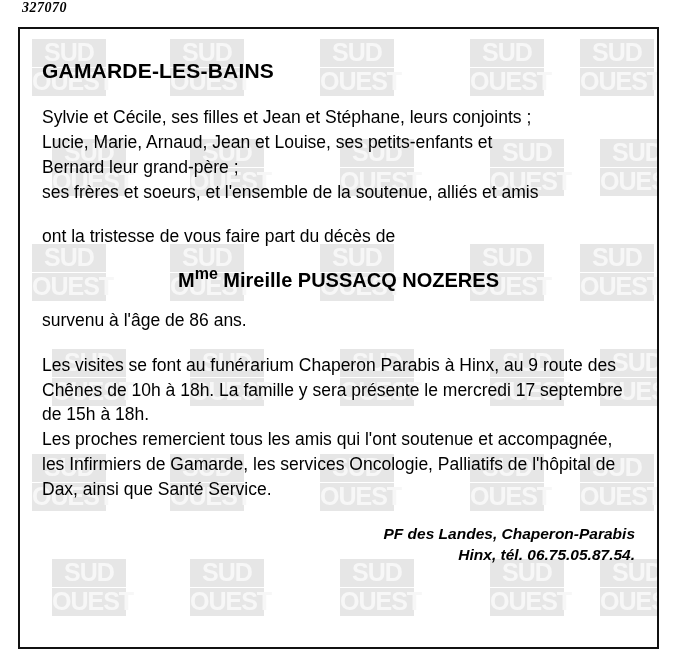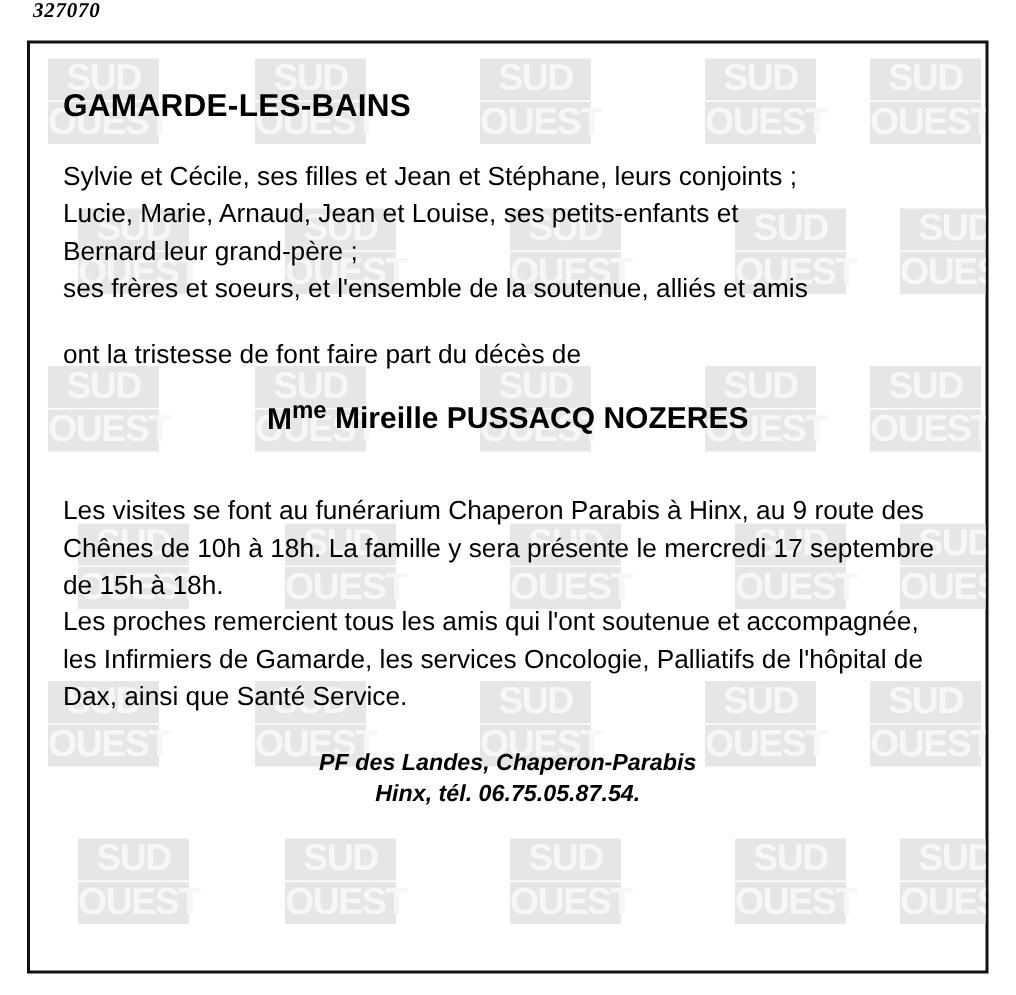--- a/index.html
+++ b/index.html
@@ -99,21 +99,21 @@
     font-weight: bold;
     font-size: 20px;
   }
   .deceased .mme sup {
     font-size: 16px;
     vertical-align: super;
     font-weight: bold;
   }
   .bold { font-weight: bold; }
   .footer {
-    text-align: center;
+    text-align: right;
     font-style: italic;
     font-weight: bold;
     font-size: 15.5px;
     line-height: 1.35;
     margin-top: 22px;
   }
 </style>
 </head>
 <body>
 
@@ -250,31 +250,32 @@
 
       <div class="title">GAMARDE-LES-BAINS</div>
 
       <p class="block">Sylvie et Cécile, ses filles et Jean et Stéphane, leurs conjoints ;</p>
       <p class="block">Lucie, Marie, Arnaud, Jean et Louise, ses petits-enfants et</p>
       <p class="block">Bernard leur grand-père ;</p>
       <p class="block">ses frères et soeurs, et l'ensemble de la soutenue, alliés et amis</p>
 
       <div class="spacer-lg"></div>
 
-      <p class="block">ont la tristesse de font faire part du décès de</p>
+      <p class="block">ont la tristesse de vous faire part du décès de</p>
 
       <div class="spacer-md"></div>
 
       <p class="deceased">
         <span class="mme"><span>M</span><sup>me</sup></span>
         <span>Mireille PUSSACQ NOZERES</span>
       </p>
 
       <div class="spacer-md"></div>
 
+      <p class="block">survenu à l'âge de 86 ans.</p>
 
       <div class="spacer-lg"></div>
 
 
       <p class="block">Les visites se font au funérarium Chaperon Parabis à Hinx, au 9 route des Chênes de 10h à 18h. La famille y sera présente le mercredi 17 septembre de 15h à 18h.</p>
 
       <p class="block">Les proches remercient tous les amis qui l'ont soutenue et accompagnée, les Infirmiers de Gamarde, les services Oncologie, Palliatifs de l'hôpital de Dax, ainsi que Santé Service.</p>
 
       <div class="footer">
         <div>PF des Landes, Chaperon-Parabis</div>

